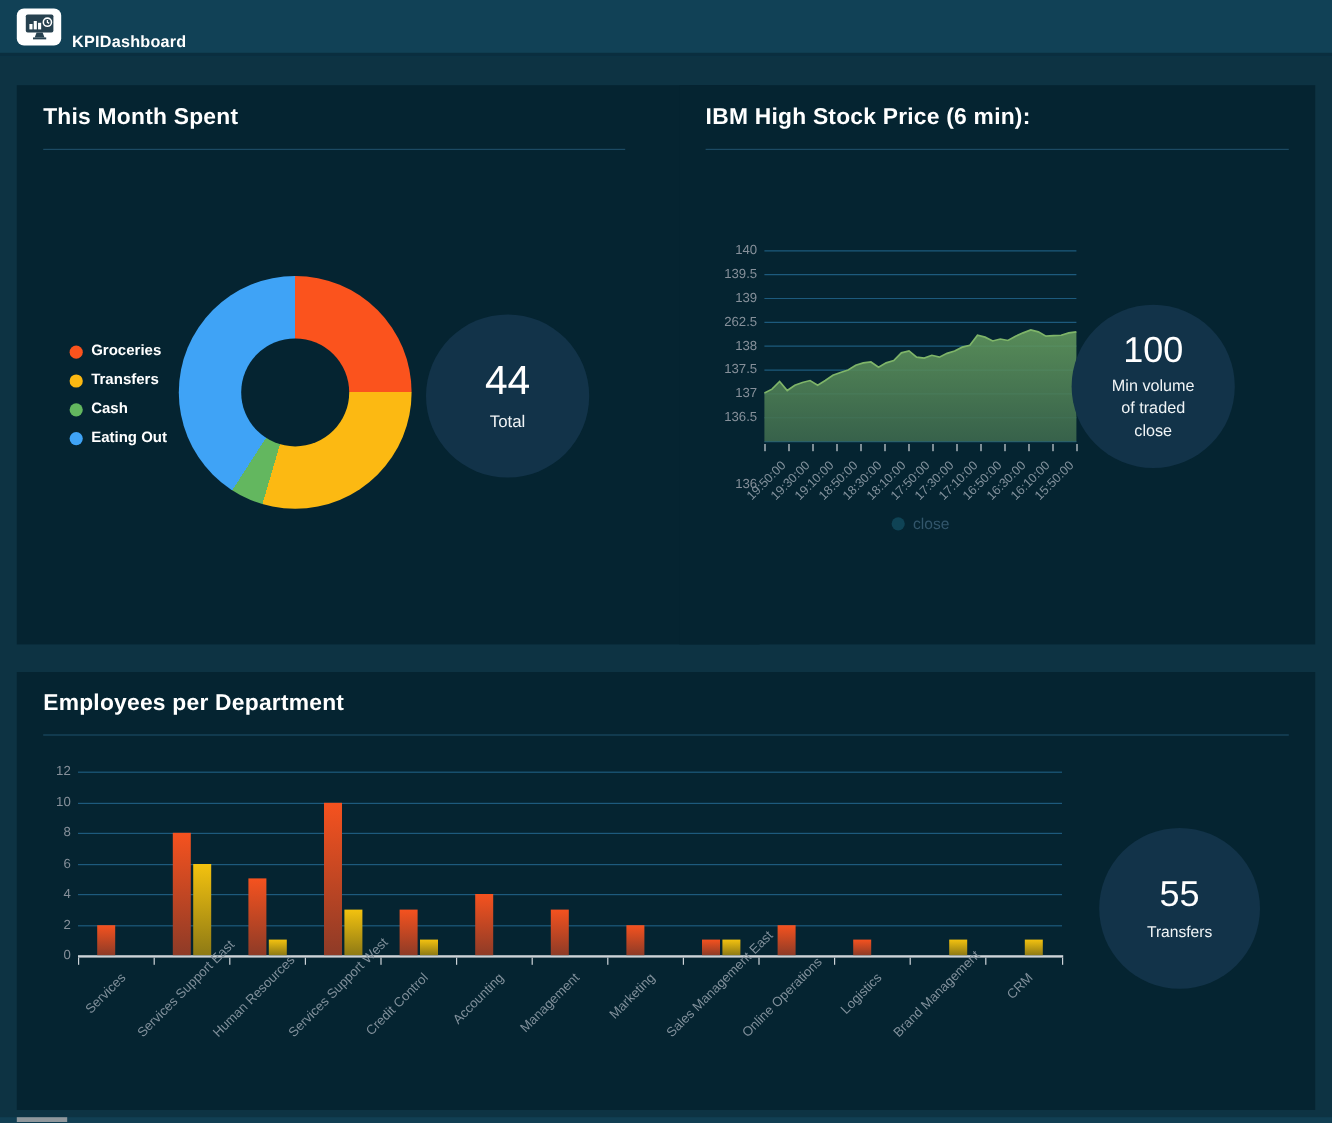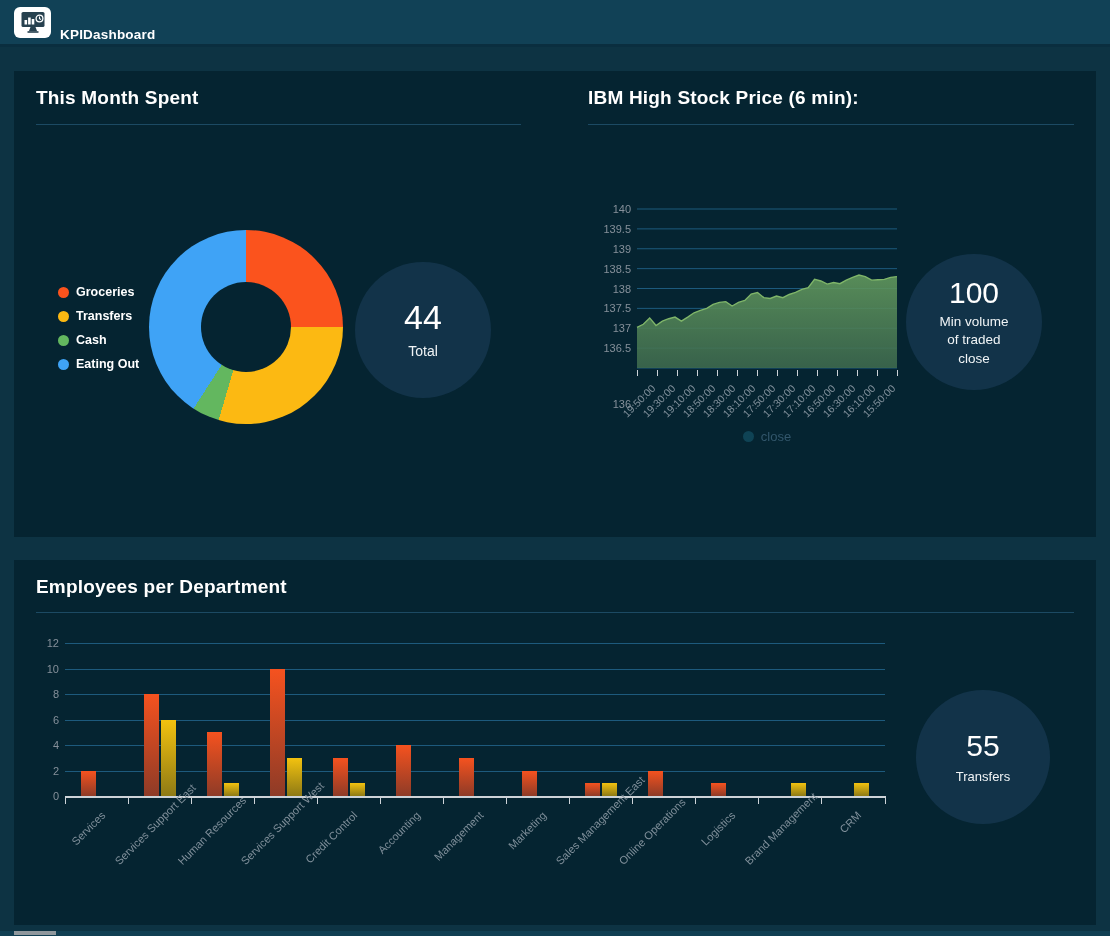--- a/index.html
+++ b/index.html
@@ -41,21 +41,21 @@
     display:flex;flex-direction:column;align-items:center;justify-content:center;
     text-align:center;color:#fff;
   }
   .kpi-value{font-size:32px;font-weight:400;line-height:1.1;}
   .kpi-caption{font-size:14px;margin-top:6px;line-height:1.35;color:#f0f4f6;}
 
   
   #donut{position:absolute;left:135px;top:159px;width:194px;height:194px;border-radius:50%;}
   #donut .hole{position:absolute;left:52px;top:52px;width:90px;height:90px;border-radius:50%;background:#052431;}
   #donut-legend{position:absolute;left:44px;top:214px;}
-  .legend-item{display:flex;align-items:center;margin-bottom:10px;cursor:pointer;}
+  .legend-item{display:flex;align-items:flex-end;margin-bottom:10px;cursor:pointer;}
   .legend-dot{width:11px;height:11px;border-radius:50%;margin-right:7px;flex:0 0 auto;}
   .legend-text{color:#ffffff;font-size:12.5px;font-weight:700;white-space:nowrap;}
 
   
   #stock-plot{position:absolute;left:71px;top:138px;width:260px;height:159px;}
   #stock-plot svg{position:absolute;left:0;top:0;overflow:visible;}
   .ylab{
     position:absolute;width:46px;text-align:right;color:#86909a;
     font-size:11px;line-height:12px;
   }
@@ -133,21 +133,21 @@
 </div>
 
 <div class="card" id="card-stock">
   <div class="card-title">IBM High Stock Price (6 min):</div>
   <div class="card-divider"></div>
 
   <div id="stock-plot">
       <div class="ylab" style="left: -52px; top: -6px;">140</div>
       <div class="ylab" style="left: -52px; top: 13.875px;">139.5</div>
       <div class="ylab" style="left: -52px; top: 33.75px;">139</div>
-      <div class="ylab" style="left: -52px; top: 53.625px;">138.5</div>
+      <div class="ylab" style="left: -52px; top: 53.625px;">262.5</div>
       <div class="ylab" style="left: -52px; top: 73.5px;">138</div>
       <div class="ylab" style="left: -52px; top: 93.375px;">137.5</div>
       <div class="ylab" style="left: -52px; top: 113.25px;">137</div>
       <div class="ylab" style="left: -52px; top: 133.125px;">136.5</div>
       <div class="ylab" style="left: -52px; top: 153px; margin-top: 36px;">136</div>
       <svg width="260" height="159" viewBox="0 0 260 159">
         <defs>
           <linearGradient id="areaGrad" x1="0" y1="0" x2="0" y2="1">
             <stop offset="0%" stop-color="#639a5e"></stop>
             <stop offset="100%" stop-color="#3e6a4e"></stop>
@@ -192,21 +192,21 @@
       <div class="xlab" style="left: 142px; top: 173px;">16:30:00</div>
       <div class="xlab" style="left: 162px; top: 173px;">16:10:00</div>
       <div class="xlab" style="left: 182px; top: 173px;">15:50:00</div>
     </div>
 
   <div id="stock-legend">
     <span class="legend-dot"></span>
     <span class="legend-text">close</span>
   </div>
 
-  <div class="kpi-circle" style="left:340px;top:183px;width:136px;height:136px;">
+  <div class="kpi-circle" style="left:327px;top:183px;width:136px;height:136px;">
     <div class="kpi-value" style="font-size:30px;">100</div>
     <div class="kpi-caption" style="font-size:13.5px;margin-top:4px;">
       <div>Min volume</div>
       <div>of traded</div>
       <div>close</div>
     </div>
   </div>
 </div>
 
 <div class="card" id="card-employees">

